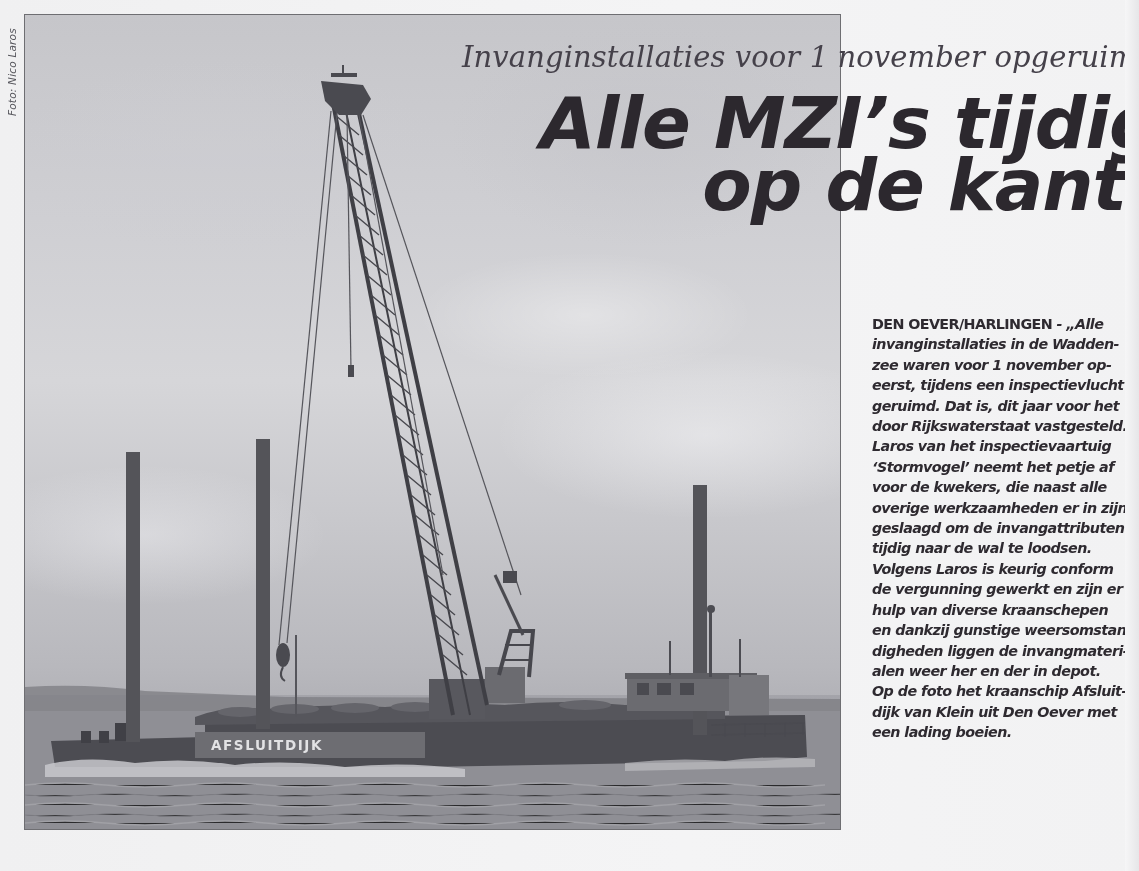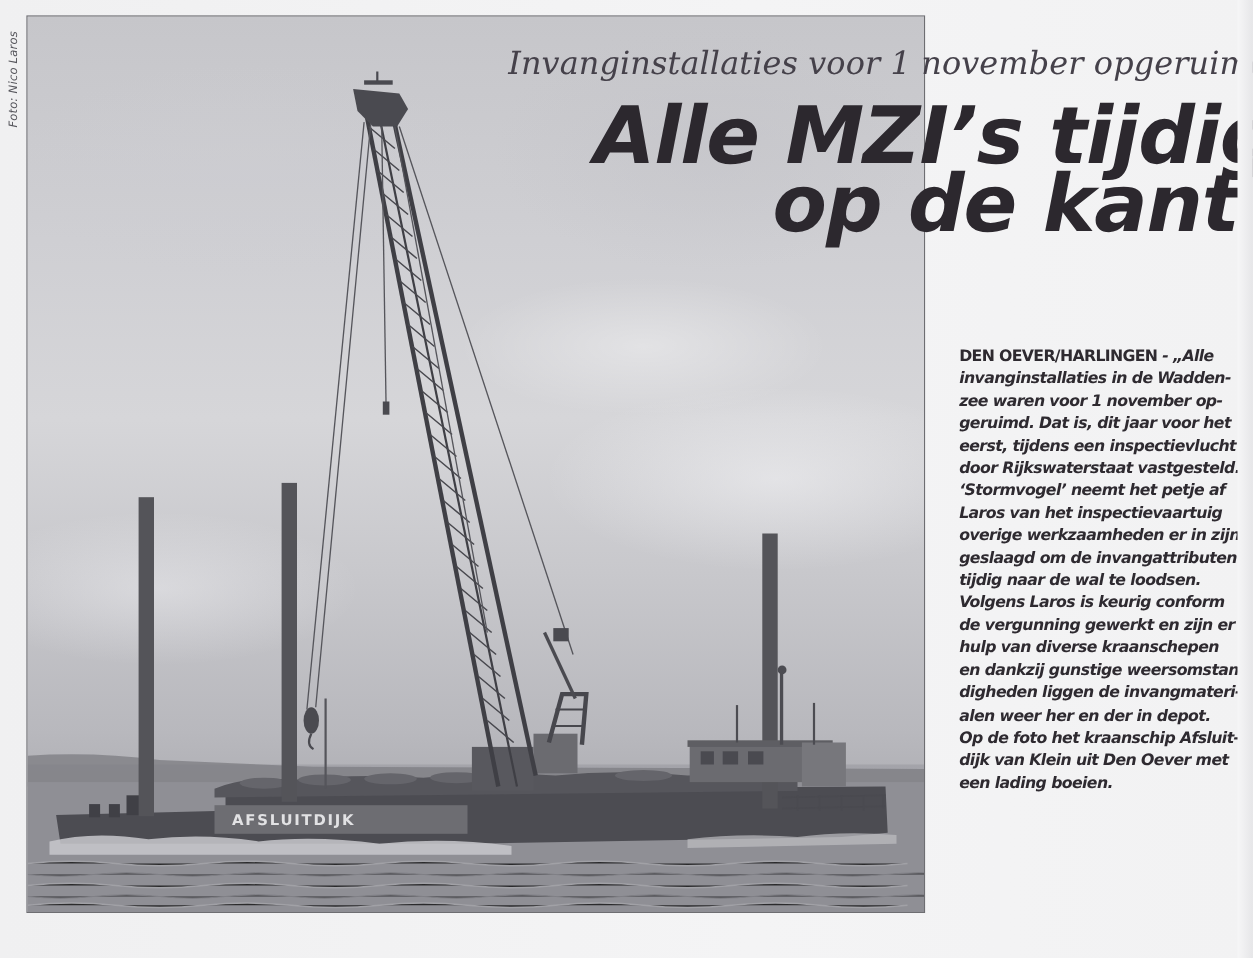--- a/index.html
+++ b/index.html
@@ -228,25 +228,26 @@
 
   <div class="headline">
     <div>Alle MZI’s tijdig</div>
     <div>op de kant</div>
   </div>
 
   <div class="body-col">
     <span class="line"><span class="dateline">DEN OEVER/HARLINGEN</span><span> - „Alle</span></span>
     <span class="line">invanginstallaties in de Wadden-</span>
     <span class="line">zee waren voor 1 november op-</span>
+    <span class="line">eerst, tijdens een inspectievlucht</span>
     <span class="line">geruimd. Dat is, dit jaar voor het</span>
-    <span class="line">eerst, tijdens een inspectievlucht</span>
     <span class="line">door Rijkswaterstaat vastgesteld.”</span>
+    <span class="line">Laros van het inspectievaartuig</span>
     <span class="line">‘Stormvogel’ neemt het petje af</span>
-    <span class="line">Laros van het inspectievaartuig</span>
+    <span class="line">voor de kwekers, die naast alle</span>
     <span class="line">overige werkzaamheden er in zijn</span>
     <span class="line">geslaagd om de invangattributen</span>
     <span class="line">tijdig naar de wal te loodsen.</span>
     <span class="line">Volgens Laros is keurig conform</span>
     <span class="line">de vergunning gewerkt en zijn er</span>
     <span class="line">hulp van diverse kraanschepen</span>
     <span class="line">en dankzij gunstige weersomstan-</span>
     <span class="line">digheden liggen de invangmateri-</span>
     <span class="line">alen weer her en der in depot.</span>
     <span class="line">Op de foto het kraanschip Afsluit-</span>

